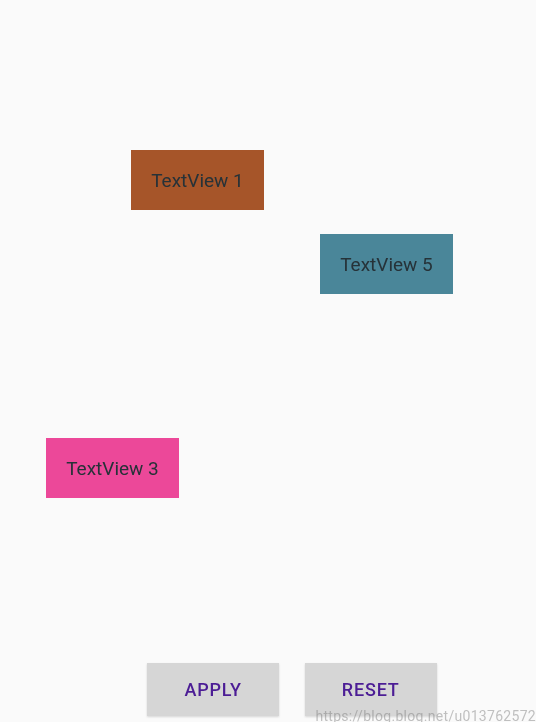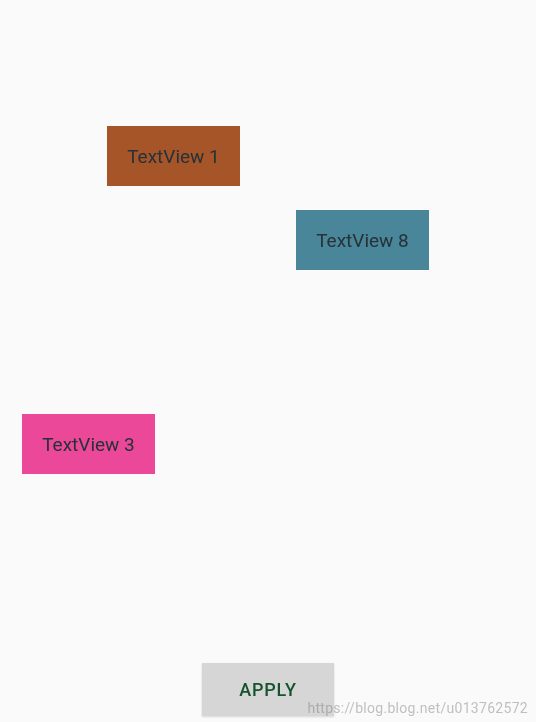--- a/index.html
+++ b/index.html
@@ -1,16 +1,16 @@
 <!DOCTYPE html>
 <html><head>
   <meta charset="utf-8">
   <style>
     * {
-      margin: 0;
+      margin: 8px;
       padding: 0;
       box-sizing: border-box;
     }
     body {
       width: 536px;
       height: 722px;
       background: #fafafa;
       font-family: Roboto, "Helvetica Neue", Arial, sans-serif;
       position: relative;
       overflow: hidden;
@@ -52,42 +52,43 @@
       display: flex;
       justify-content: center;
       gap: 10px;
     }
     .btn {
       background: #d6d6d6;
       border: none;
       padding: 16px 37px;
       font-size: 18px;
       font-weight: 500;
-      color: #14532d;
+      color: #4c1d95;
       letter-spacing: 0.8px;
       font-family: inherit;
       box-shadow: 0 1px 2px rgba(0,0,0,0.15);
       cursor: pointer;
     }
     .watermark {
       position: absolute;
       bottom: 6px;
       right: 8px;
       font-size: 14px;
       color: rgba(120,120,120,0.45);
       letter-spacing: 0.3px;
       pointer-events: none;
     }
   </style>
 </head>
 <body>
 
 <div class="textview tv1">TextView 1</div>
 
-<div class="textview tv2">TextView 8</div>
+<div class="textview tv2">TextView 5</div>
 
 <div class="textview tv3">TextView 3</div>
 
 <div class="button-row">
   <button class="btn">APPLY</button>
+  <button class="btn">RESET</button>
 </div>
 
 <div class="watermark">https://blog.blog.net/u013762572</div>
 
 </body></html>

